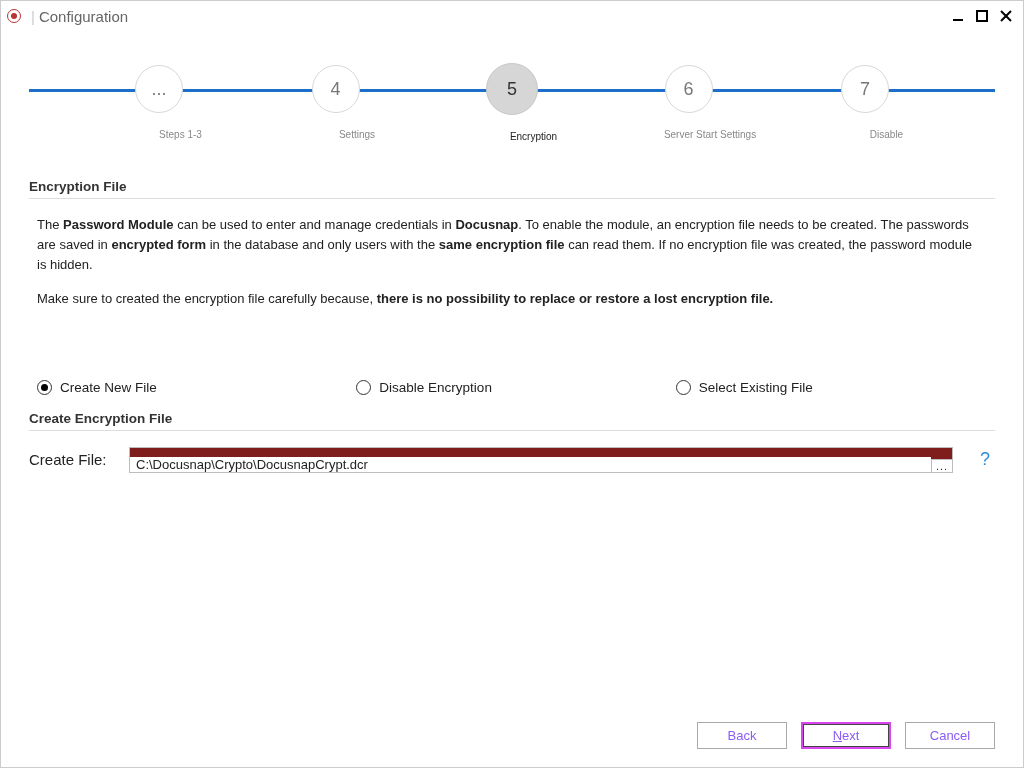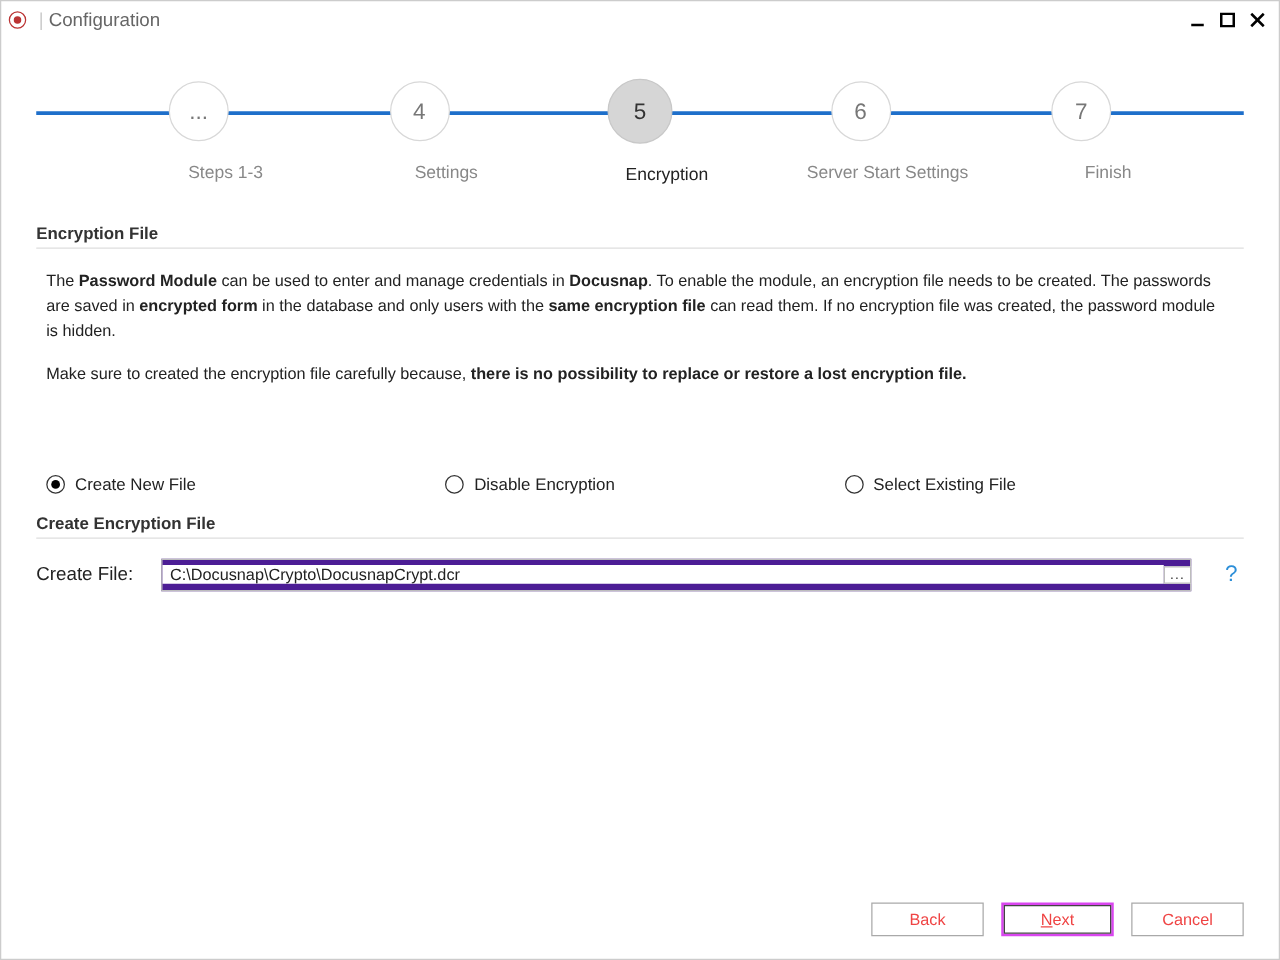--- a/index.html
+++ b/index.html
@@ -88,21 +88,21 @@
     .step-circle.current {
       background: #d6d6d6;
       color: #333;
       border-color: #c8c8c8;
       width: 52px; height:52px;
       margin-top: 2px;
     }
     .step-label {
       margin-top: 16px;
       color: #888;
-      font-size: 14px;
+      font-size: 10px;
       white-space: nowrap;
       margin-left: 43px;
     }
     .step-label.current { color: #222; }
 
     .section-title {
       color: #333;
       font-size: 13.5px;
       margin-bottom: 4px;
       font-weight: bold;
@@ -148,22 +148,22 @@
       gap: 14px;
       padding-left: 0px;
       margin-top: 16px;
     }
     .field-label { width: 86px; color:#222; font-size:15px;}
     .input-wrap {
       flex: 1;
       display:flex;
       border: 1px solid #bdbdbd;
       height: 26px;
-      align-items: center;
-      background:#4c1d95;
+      align-items: flex-end;
+      background:#7f1d1d;
     }
     .input-wrap input {
       border: none;
       flex:1;
       padding: 0 6px;
       font-size: 13px;
       color:#222;
       outline: none;
     }
     .browse-btn {
@@ -190,21 +190,21 @@
       bottom: 18px;
       right: 28px;
       display:flex; gap: 14px;
     }
     .btn {
       min-width: 90px;
       height: 27px;
       border: 1px solid #a9a9a9;
       background:#fff;
       font-size: 13px;
-      color:#ef4444;
+      color:#8b5cf6;
       display:flex; align-items:center; justify-content:center;
       padding: 0 16px;
     }
     .btn.default {
       outline: 1px solid #444;
       outline-offset: -3px;
       border: 2px solid #d946ef;
     }
     .underline-first { text-decoration: underline; text-underline-offset: 1px;}
   </style>
@@ -251,21 +251,21 @@
         <div class="step">
           <div class="step-circle current">5</div>
           <div class="step-label current">Encryption</div>
         </div>
         <div class="step">
           <div class="step-circle">6</div>
           <div class="step-label">Server Start Settings</div>
         </div>
         <div class="step">
           <div class="step-circle">7</div>
-          <div class="step-label">Finish</div>
+          <div class="step-label">Disable</div>
         </div>
       </div>
   </div>
 
   <div class="section-title">Encryption File</div>
   <hr class="hr">
 
   <p class="para">
     <span>The </span><span class="b">Password Module</span><span> can be used to enter and manage credentials in </span><span class="b">Docusnap</span><span>. To enable the module, an encryption file needs to be created. The passwords are saved in </span><span class="b">encrypted form</span><span> in the database and only users with the </span><span class="b">same encryption file</span><span> can read them. If no encryption file was created, the password module is hidden.</span>
   </p>

